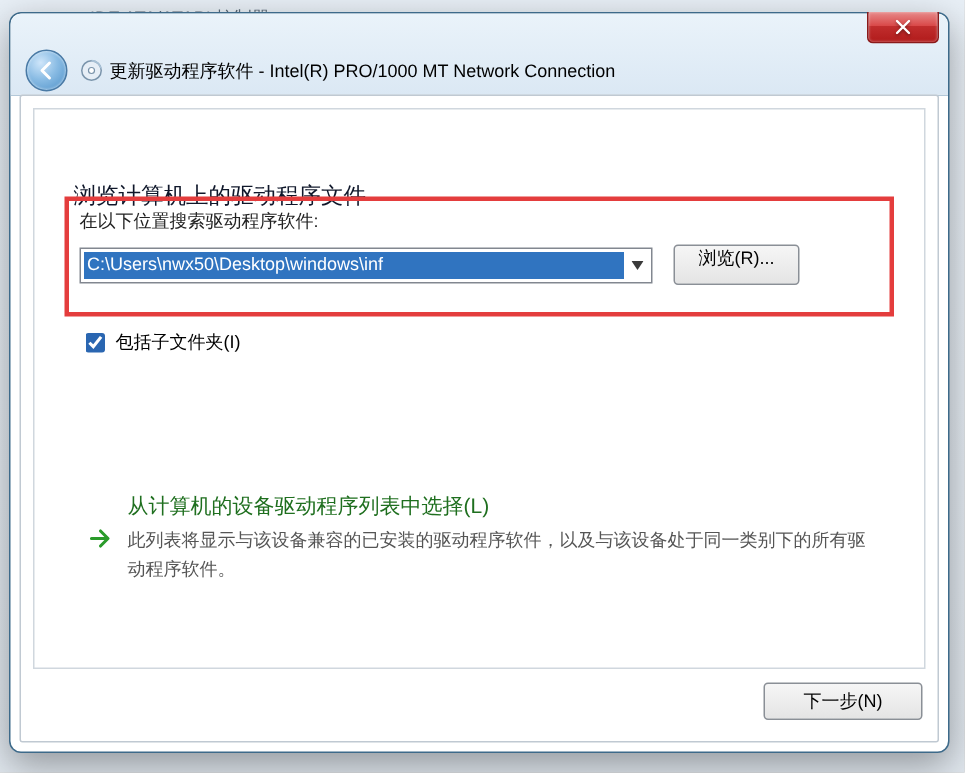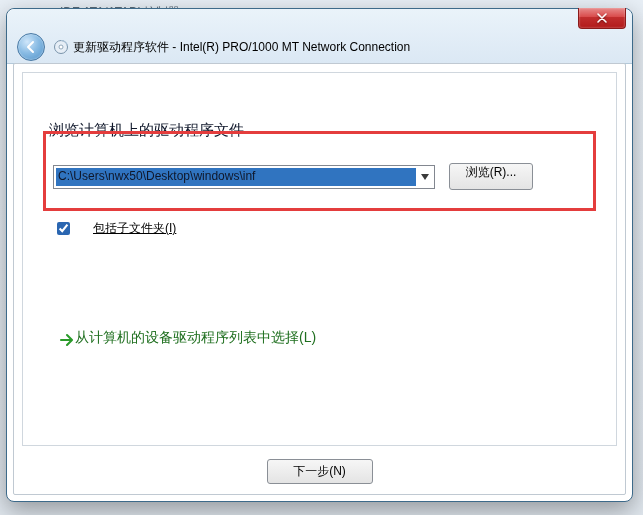--- a/index.html
+++ b/index.html
@@ -143,21 +143,21 @@
     border: 1px solid #828790;
     background: #fff;
     display: flex; align-items: center;
   }
   .combo .sel {
     flex: 1 1 auto;
     height: 16px;
     margin: 2px 0 2px 2px;
     padding: 1px 2px;
     background: #3074c0;
-    color: #0f172a;
+    color: #ffffff;
     font-size: 12px;
     line-height: 15px;
     white-space: nowrap;
     overflow: hidden;
   }
   .combo .arrow {
     width: 18px; height: 100%;
     display: flex; align-items: center; justify-content: center;
   }
 
@@ -169,33 +169,35 @@
     border-radius: 3px;
     background: linear-gradient(#f6f6f6, #e4e4e4);
     font-size: 12px;
     display: flex; justify-content: center;
     color: #000;
   }
 
   .checkbox-row {
     position: absolute;
     left: 30px; top: 146px;
-    display: flex; align-items: center; gap: 20px; text-decoration: underline;
+    display: flex; align-items: center; gap: 4px;
   }
   .checkbox-row input[type=checkbox] {
     width: 13px; height: 13px;
     accent-color: #2a66b1;
   }
 
   .list-option {
     position: absolute;
     left: 36px;
     top: 256px;
     right: 30px;
     display: flex;
+    gap: 10px;
+    align-items: center;
   }
   .list-option .arrow-icon {
     flex: 0 0 auto;
     margin-top: 3px;
   }
   .list-option .title {
     color: #1f6f1f;
     font-size: 14px;
   }
   .list-option .desc {
@@ -206,21 +208,20 @@
   }
 
   .footer {
     position: absolute;
     left: 10px; right: 10px; bottom: 10px;
     height: 34px;
     display: flex;
     justify-content: flex-end;
     align-items: center;
     gap: 10px;
-    flex-direction: column;
   }
   .dlg-btn {
     min-width: 84px;
     height: 23px;
     border: 1px solid #8a8f96;
     border-radius: 3px;
     background: linear-gradient(#f6f6f6, #e4e4e4);
     font-size: 12px;
     display: flex; align-items: center; justify-content: center;
     color: #000;
@@ -262,20 +263,21 @@
     <span class="window-title">更新驱动程序软件 - Intel(R) PRO/1000 MT Network Connection</span>
   </div>
 
   <div class="content-outer">
     <div class="inner-frame">
 
       <div class="main-heading">浏览计算机上的驱动程序文件</div>
 
       <div class="highlight-box"></div>
 
+      <div class="search-label">在以下位置搜索驱动程序软件:</div>
 
       <div class="combo">
         <span class="sel">C:\Users\nwx50\Desktop\windows\inf</span>
         <span class="arrow">
           <svg width="8" height="6" viewBox="0 0 8 6">
               <path d="M0 0 L8 0 L4 6 Z" fill="#3a3a3a"></path>
             </svg>
         </span>
       </div>
 
@@ -289,20 +291,21 @@
       </div>
 
       <div class="list-option">
         <span class="arrow-icon">
           <svg width="16" height="16" viewBox="0 0 16 16">
             <path d="M2 8 L12 8 M8 3 L13 8 L8 13" stroke="#2a9b2a" stroke-width="2.1" fill="none" stroke-linecap="round" stroke-linejoin="round"></path>
           </svg>
         </span>
         <div>
           <div class="title">从计算机的设备驱动程序列表中选择(L)</div>
+          <div class="desc">此列表将显示与该设备兼容的已安装的驱动程序软件，以及与该设备处于同一类别下的所有驱动程序软件。</div>
         </div>
       </div>
 
     </div>
 
     <div class="footer">
       <div class="dlg-btn">
         <span>下一步(N)</span>
       </div>
     </div>

